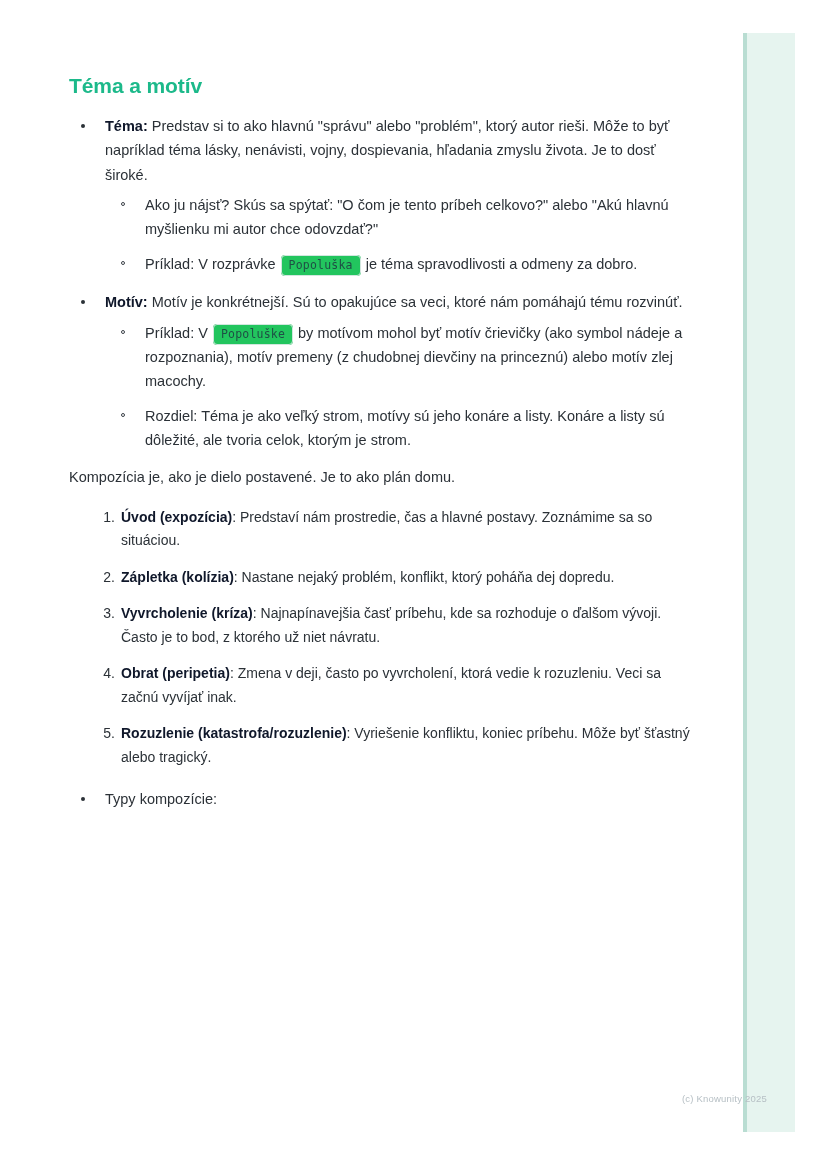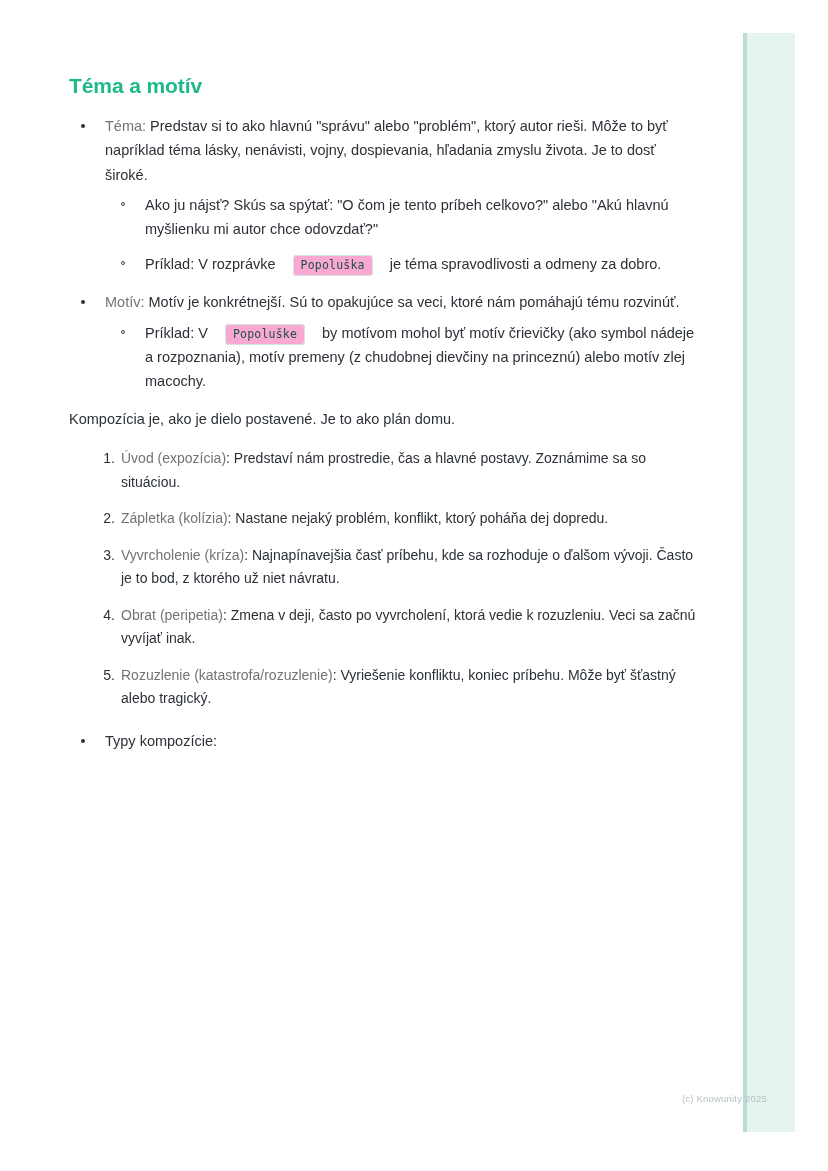--- a/index.html
+++ b/index.html
@@ -171,33 +171,33 @@
     content: "";
     position: absolute;
     left: -12px;
     top: 10px;
     width: 4px;
     height: 4px;
     border-radius: 50%;
     background: #2b3137;
   }
 
-  b, .b { font-weight: 400; color: #737373; }
+  b, .b { font-weight: 700; color: #0f172a; }
   i, .i { }
 
   
   code.pill {
     font-family: "DejaVu Sans Mono", "Liberation Mono", monospace;
     font-size: 11.5px;
-    background: #f9a8d4;
+    background: #22c55e;
     border: 1px solid #d2e7df;
     border-radius: 4px;
     padding: 2px 7px 3px 7px;
     color: #1f4f45;
-    margin: 0 13px;
+    margin: 0 1px;
     white-space: nowrap;
     letter-spacing: .2px;
   }
 
   
   blockquote.callout {
     margin: 0;
     background: #eef4f2;
     border-left: 4px solid #0f6b5c;
     padding: 16px 18px 16px 20px;
@@ -247,20 +247,23 @@
       </ul>
     </li>
 
     <li>
       <span class="b">Motív:</span><span> Motív je konkrétnejší. Sú to opakujúce sa veci, ktoré nám pomáhajú tému rozvinúť.</span>
 
       <ul class="lvl2">
         <li>
           <span class="i">Príklad:</span><span> V </span><code class="pill">Popoluške</code><span> by motívom mohol byť motív črievičky (ako symbol nádeje a rozpoznania), motív premeny (z chudobnej dievčiny na princeznú) alebo motív zlej macochy.</span>
         </li>
+        <li>
+          <span class="i">Rozdiel:</span><span> Téma je ako veľký strom, motívy sú jeho konáre a listy. Konáre a listy sú dôležité, ale tvoria celok, ktorým je strom.</span>
+        </li>
       </ul>
     </li>
 
   </ul>
 
 
   <p class="lead">Kompozícia je, ako je dielo postavené. Je to ako plán domu.</p>
 
   <ol class="steps">
     <li>

